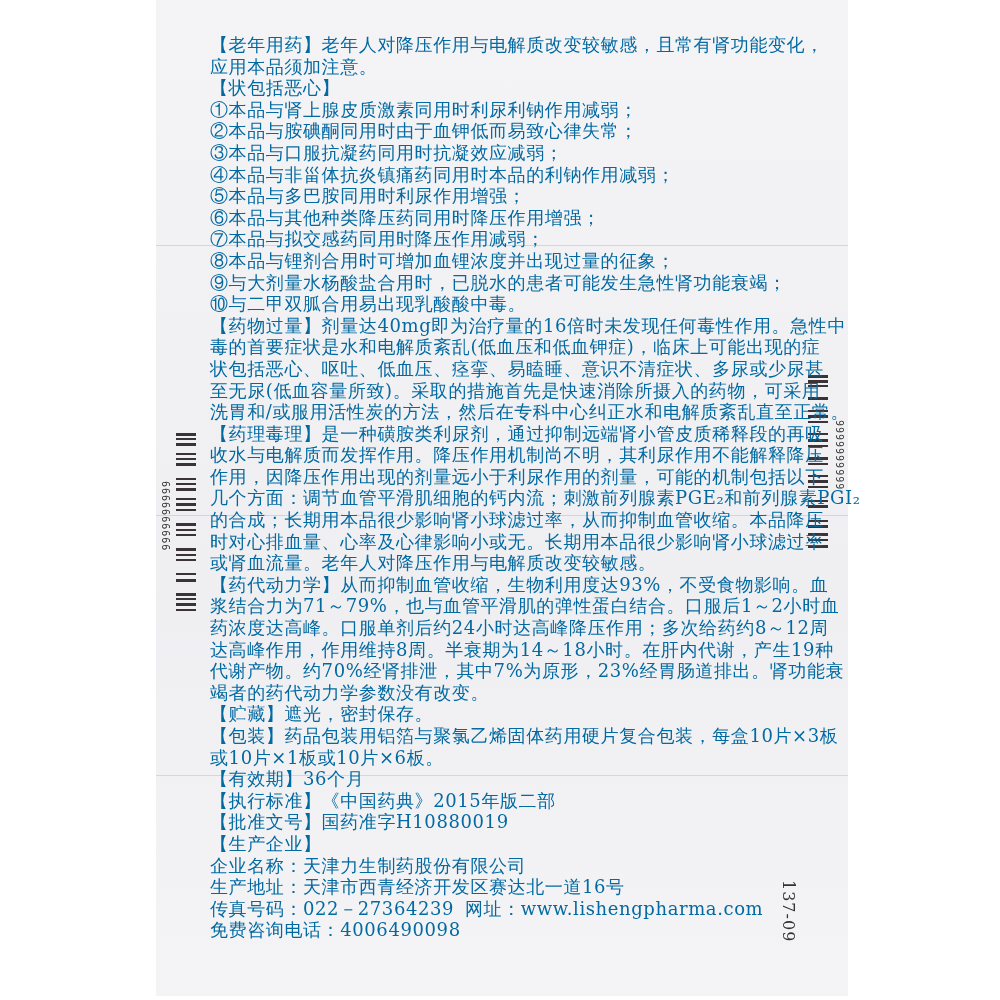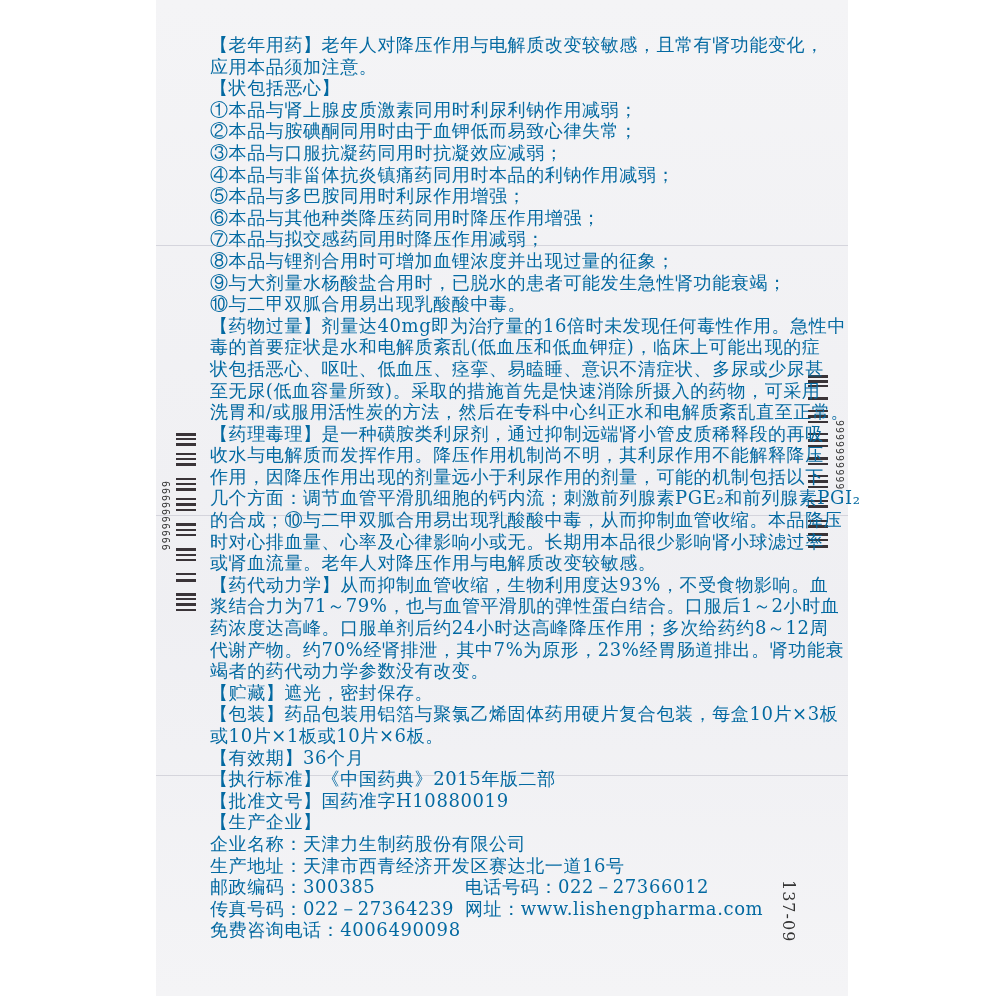--- a/index.html
+++ b/index.html
@@ -117,46 +117,43 @@
   <div class="line"><span>【药物过量】</span><span>剂量达40mg即为治疗量的16倍时未发现任何毒性作用。急性中</span></div>
   <div class="line">毒的首要症状是水和电解质紊乱(低血压和低血钾症)，临床上可能出现的症</div>
   <div class="line">状包括恶心、呕吐、低血压、痉挛、易瞌睡、意识不清症状、多尿或少尿甚</div>
   <div class="line">至无尿(低血容量所致)。采取的措施首先是快速消除所摄入的药物，可采用</div>
   <div class="line">洗胃和/或服用活性炭的方法，然后在专科中心纠正水和电解质紊乱直至正常。</div>
 
   <div class="line"><span>【药理毒理】</span><span>是一种磺胺类利尿剂，通过抑制远端肾小管皮质稀释段的再吸</span></div>
   <div class="line">收水与电解质而发挥作用。降压作用机制尚不明，其利尿作用不能解释降压</div>
   <div class="line">作用，因降压作用出现的剂量远小于利尿作用的剂量，可能的机制包括以下</div>
   <div class="line">几个方面：调节血管平滑肌细胞的钙内流；刺激前列腺素PGE₂和前列腺素PGI₂</div>
-  <div class="line">的合成；⑩与二甲双胍合用易出现乳酸酸中毒，从而抑制血管收缩。本品降压</div>
+  <div class="line">的合成；长期用本品很少影响肾小球滤过率，从而抑制血管收缩。本品降压</div>
   <div class="line">时对心排血量、心率及心律影响小或无。长期用本品很少影响肾小球滤过率</div>
   <div class="line">或肾血流量。老年人对降压作用与电解质改变较敏感。</div>
 
   <div class="line"><span>【药代动力学】</span><span>从而抑制血管收缩，生物利用度达93%，不受食物影响。血</span></div>
   <div class="line">浆结合力为71～79%，也与血管平滑肌的弹性蛋白结合。口服后1～2小时血</div>
   <div class="line">药浓度达高峰。口服单剂后约24小时达高峰降压作用；多次给药约8～12周</div>
+  <div class="line">达高峰作用，作用维持8周。半衰期为14～18小时。在肝内代谢，产生19种</div>
   <div class="line">代谢产物。约70%经肾排泄，其中7%为原形，23%经胃肠道排出。肾功能衰</div>
   <div class="line">竭者的药代动力学参数没有改变。</div>
 
   <div class="line"><span>【贮藏】</span><span>遮光，密封保存。</span></div>
 
   <div class="line"><span>【包装】</span><span>药品包装用铝箔与聚氯乙烯固体药用硬片复合包装，每盒10片×3板</span></div>
   <div class="line">或10片×1板或10片×6板。</div>
 
   <div class="line"><span>【有效期】</span><span>36个月</span></div>
 
   <div class="line"><span>【执行标准】</span><span>《中国药典》2015年版二部</span></div>
 
   <div class="line"><span>【批准文号】</span><span>国药准字H10880019</span></div>
 
   <div class="line">【生产企业】</div>
   <div class="line"><span>企业名称：</span><span>天津力生制药股份有限公司</span></div>
   <div class="line"><span>生产地址：</span><span>天津市西青经济开发区赛达北一道16号</span></div>
   <div class="grid2">
-    <div class="c1"><span>邮政编码：</span><span>300385</span></div>
-    <div><span>电话号码：</span><span>022－27366012</span></div>
-  </div>
-  <div class="grid2">
     <div class="c1"><span>传真号码：</span><span>022－27364239</span></div>
     <div><span>网址：</span><span>www.lishengpharma.com</span></div>
   </div>
   <div class="line"><span>免费咨询电话：</span><span>4006490098</span></div>
 </div>
 
 </body></html>

